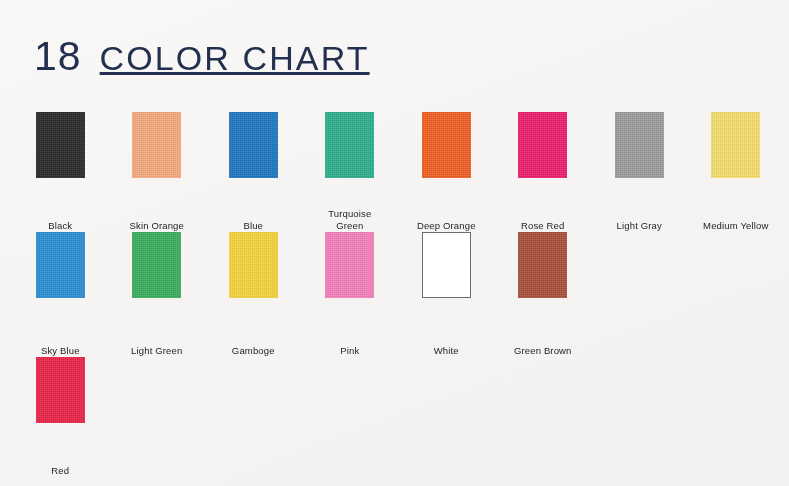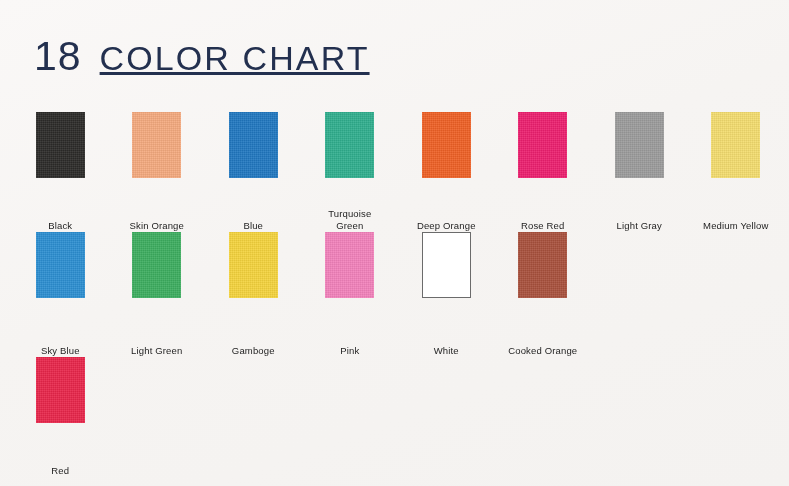--- a/index.html
+++ b/index.html
@@ -175,21 +175,21 @@
         <div class="swatch-cell">
           <div class="swatch-chip" style="background-color: rgb(242, 129, 187);"></div>
           <div class="swatch-label">Pink</div>
         </div>
         <div class="swatch-cell">
           <div class="swatch-chip bordered" style="background-color: rgb(255, 255, 255);"></div>
           <div class="swatch-label">White</div>
         </div>
         <div class="swatch-cell">
           <div class="swatch-chip" style="background-color: rgb(168, 80, 60);"></div>
-          <div class="swatch-label">Cooked Orange</div>
+          <div class="swatch-label">Green Brown</div>
         </div>
       </div>
       <div class="swatch-row row-3">
         <div class="swatch-cell">
           <div class="swatch-chip" style="background-color: rgb(232, 37, 74);"></div>
           <div class="swatch-label">Red</div>
         </div>
         <div class="swatch-cell empty">
           <div class="swatch-chip"></div>
           <div class="swatch-label"></div>

